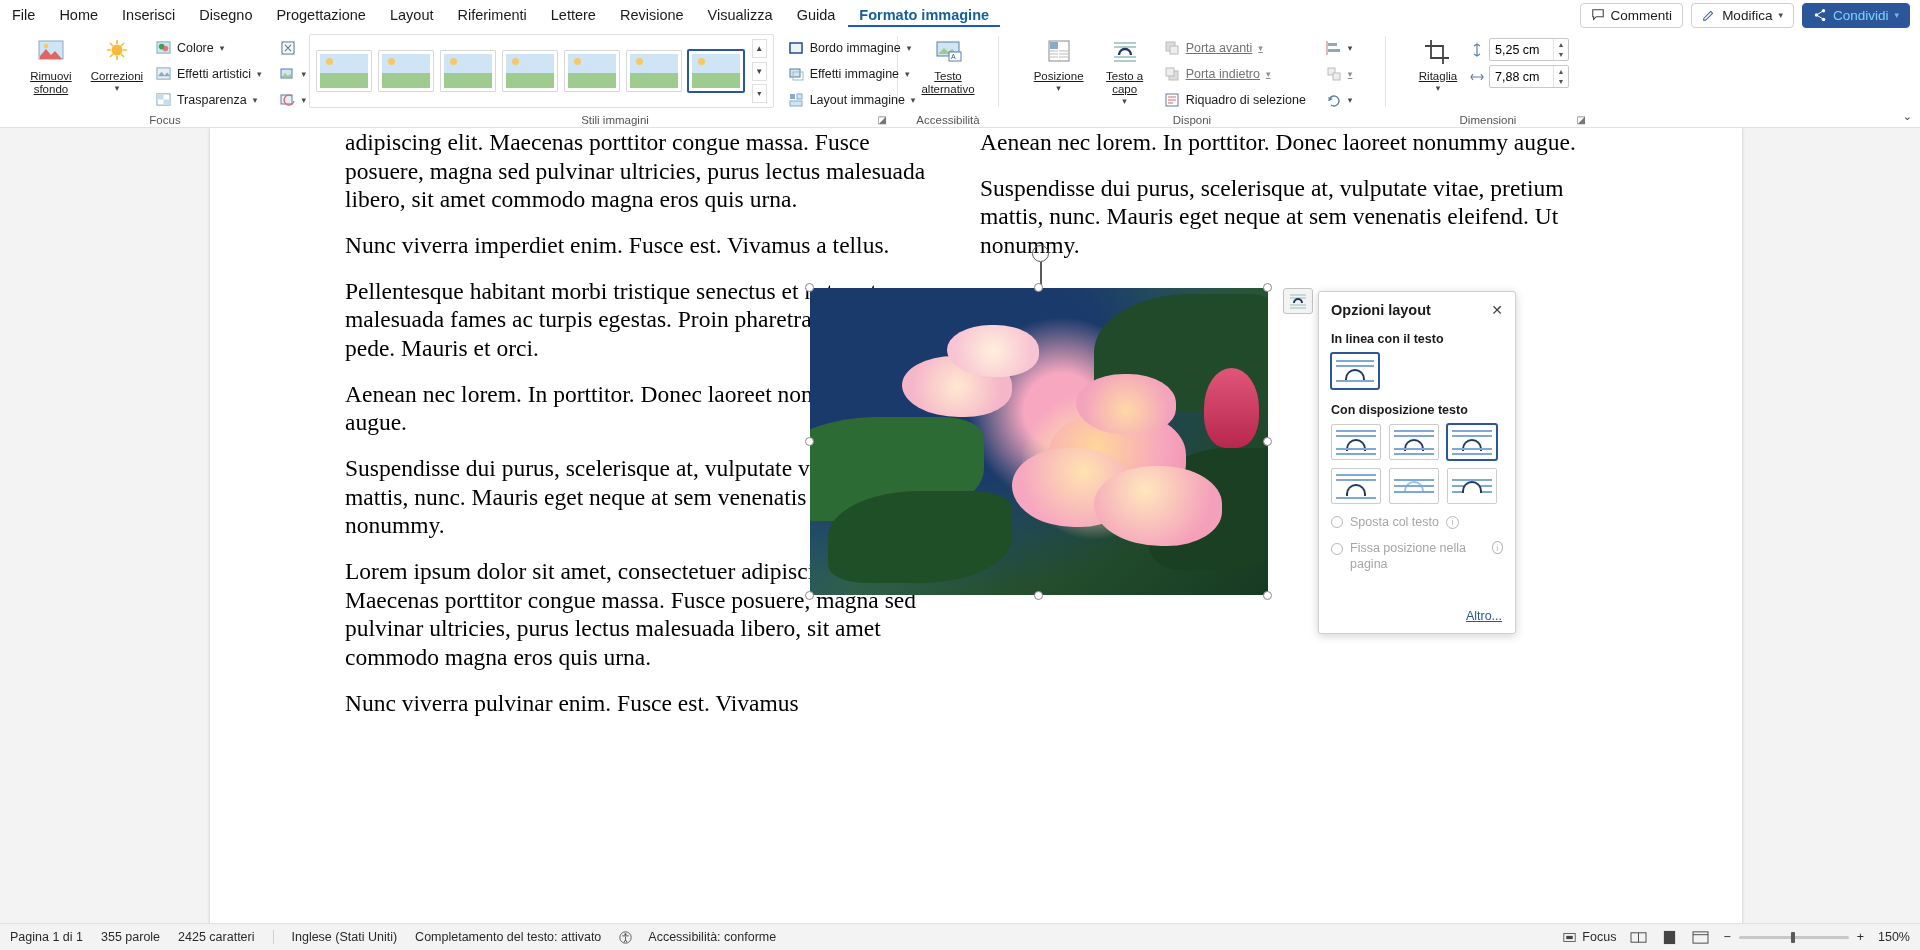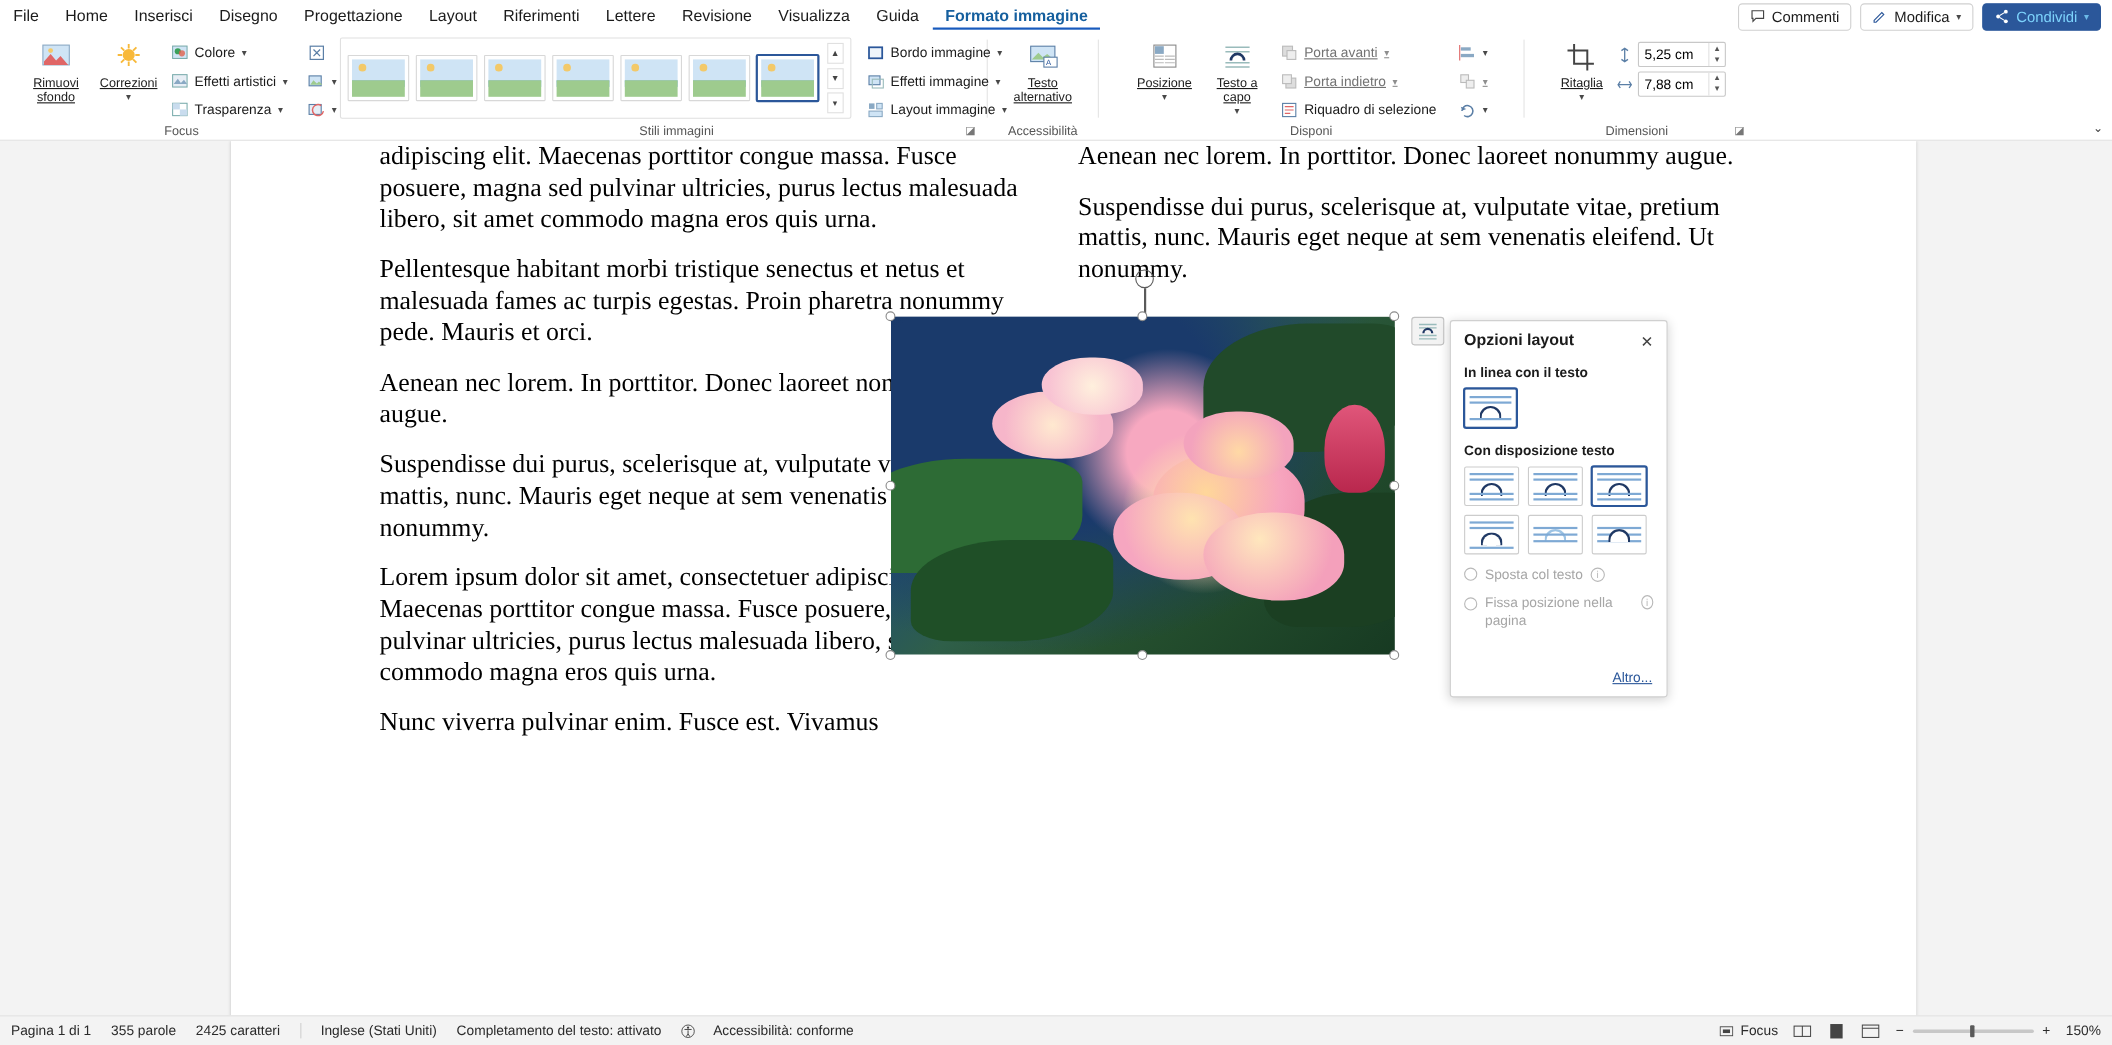--- a/index.html
+++ b/index.html
@@ -601,20 +601,21 @@
   </div>
 
   <div class="ribbon-collapse">⌄</div>
 </div>
 
 <div class="docarea">
   <div class="page">
 
     <div class="colL">
       <p class="ptext">adipiscing elit. Maecenas porttitor congue massa. Fusce posuere, magna sed pulvinar ultricies, purus lectus malesuada libero, sit amet commodo magna eros quis urna.</p>
+      <p class="ptext">Nunc viverra imperdiet enim. Fusce est. Vivamus a tellus.</p>
       <p class="ptext">Pellentesque habitant morbi tristique senectus et netus et malesuada fames ac turpis egestas. Proin pharetra nonummy pede. Mauris et orci.</p>
       <p class="ptext">Aenean nec lorem. In porttitor. Donec laoreet nonummy augue.</p>
       <p class="ptext">Suspendisse dui purus, scelerisque at, vulputate vitae, pretium mattis, nunc. Mauris eget neque at sem venenatis eleifend. Ut nonummy.</p>
       <p class="ptext">Lorem ipsum dolor sit amet, consectetuer adipiscing elit. Maecenas porttitor congue massa. Fusce posuere, magna sed pulvinar ultricies, purus lectus malesuada libero, sit amet commodo magna eros quis urna.</p>
       <p class="ptext">Nunc viverra pulvinar enim. Fusce est. Vivamus</p>
     </div>
 
     <div class="colR">
       <p class="ptext">Aenean nec lorem. In porttitor. Donec laoreet nonummy augue.</p>
       <p class="ptext">Suspendisse dui purus, scelerisque at, vulputate vitae, pretium mattis, nunc. Mauris eget neque at sem venenatis eleifend. Ut nonummy.</p>

